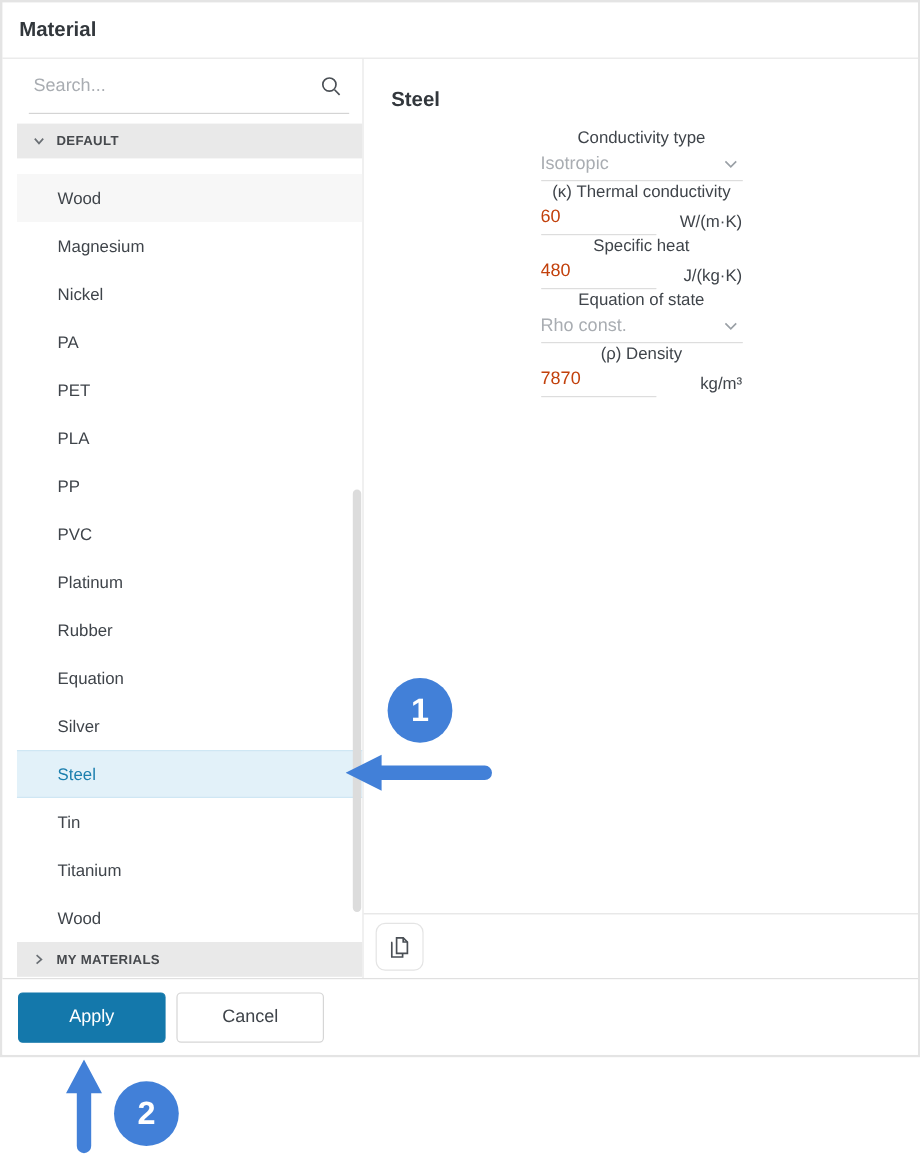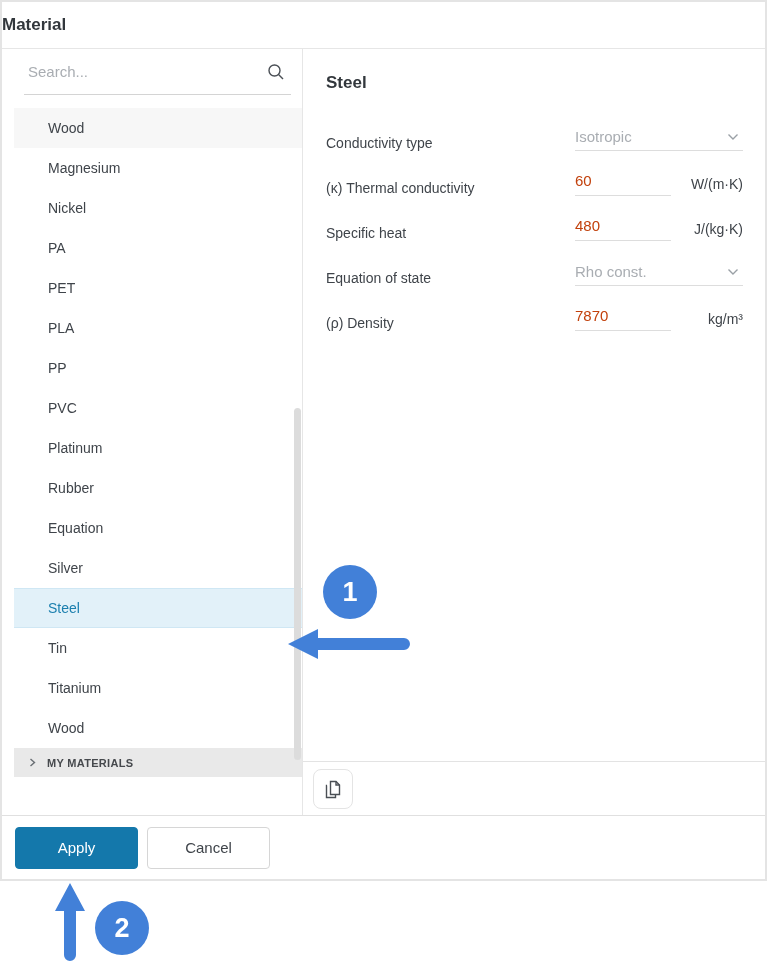--- a/index.html
+++ b/index.html
@@ -24,20 +24,21 @@
     border: 2px solid #e4e4e4;
     display: flex;
     flex-direction: column;
   }
   .dialog-header {
     height: 47px;
     flex: 0 0 47px;
     border-bottom: 1px solid #e6e6e6;
     display: flex;
     align-items: center;
+    padding-left: 14px;
   }
   .dialog-title {
     font-size: 17px;
     font-weight: 700;
     color: #32373c;
   }
 
   .dialog-body {
     flex: 1 1 auto;
     display: flex;
@@ -136,21 +137,22 @@
   }
   .detail-title {
     font-size: 17px;
     font-weight: 700;
     color: #32373c;
     margin-bottom: 13px;
   }
   .field-row {
     height: 45px;
     display: flex;
-    align-items: flex-end;
+    align-items: center;
+    flex-direction: column;
   }
   .field-label {
     flex: 1;
     font-size: 14px;
     color: #3f444a;
   }
   .value-col {
     width: 168px;
     display: flex;
     align-items: center;
@@ -277,20 +279,28 @@
         <div class="search-row">
           <input type="text" placeholder="Search..." style="">
           <span class="search-icon">
             <svg viewBox="0 0 18 18" width="18" height="18" fill="none" stroke="#4a4f55" stroke-width="1.4">
               <circle cx="7.5" cy="7.5" r="5.5"></circle>
               <line x1="11.8" y1="11.8" x2="16" y2="16"></line>
             </svg>
           </span>
         </div>
 
+        <div class="section-header default">
+          <span class="chev">
+            <svg viewBox="0 0 11 11" width="11" height="11" fill="none" stroke="#6a6f74" stroke-width="1.4">
+              <polyline points="2,3.5 5.5,7.5 9,3.5"></polyline>
+            </svg>
+          </span>
+          <span class="section-label">DEFAULT</span>
+        </div>
 
         <div class="mat-list" id="mat-list">
             <div class="mat-item hovered">
     <span>Wood</span>
   </div>
             <div class="mat-item">
     <span>Magnesium</span>
   </div>
             <div class="mat-item">
     <span>Nickel</span>

